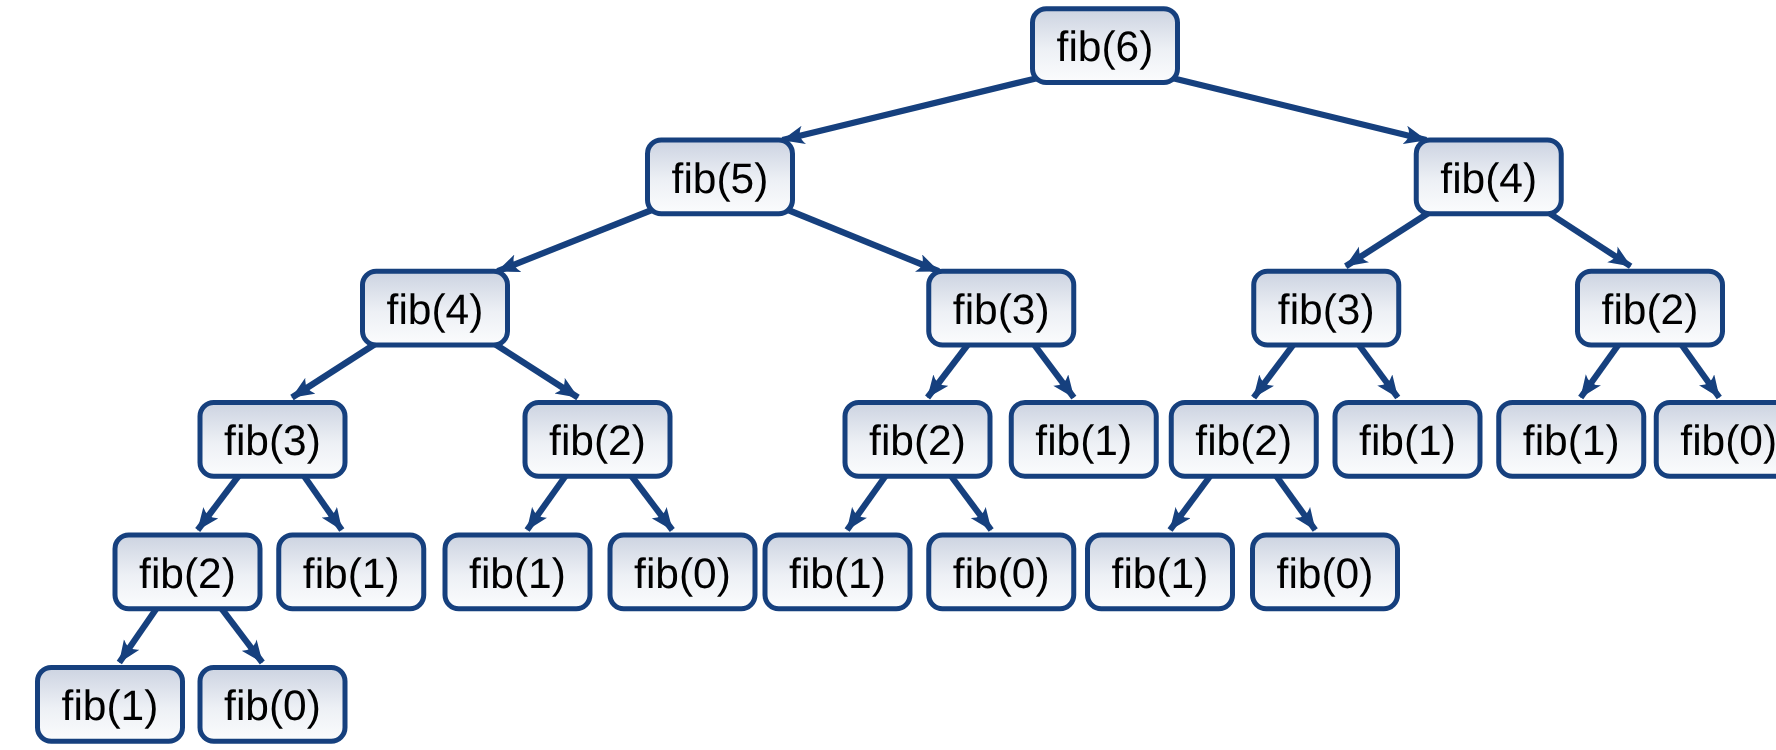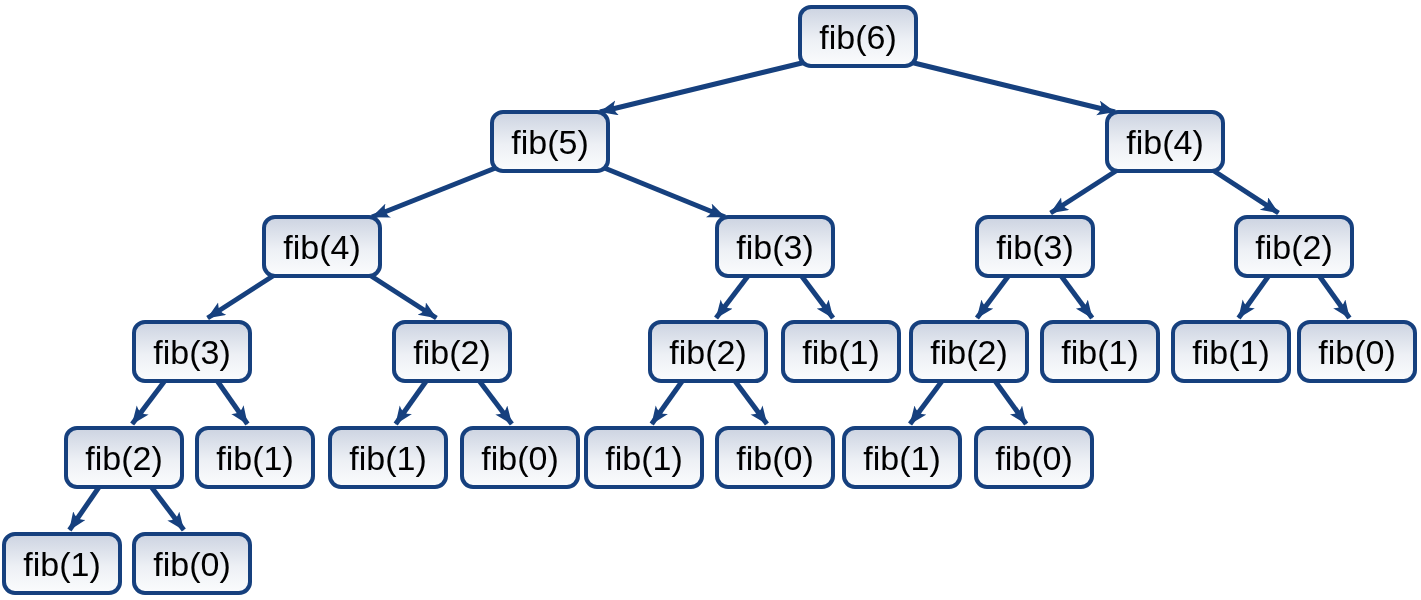--- a/index.html
+++ b/index.html
@@ -7,20 +7,21 @@
     padding: 0;
     background: #ffffff;
     width: 1421px;
     height: 600px;
     overflow: hidden;
   }
   #stage {
     position: relative;
     width: 1225px;
     height: 600px;
+    margin-left: 26px;
   }
   svg {
     display: block;
   }
   .edge-line {
     fill: none;
     stroke-width: 5;
   }
   .node-box {
     stroke-width: 4;

